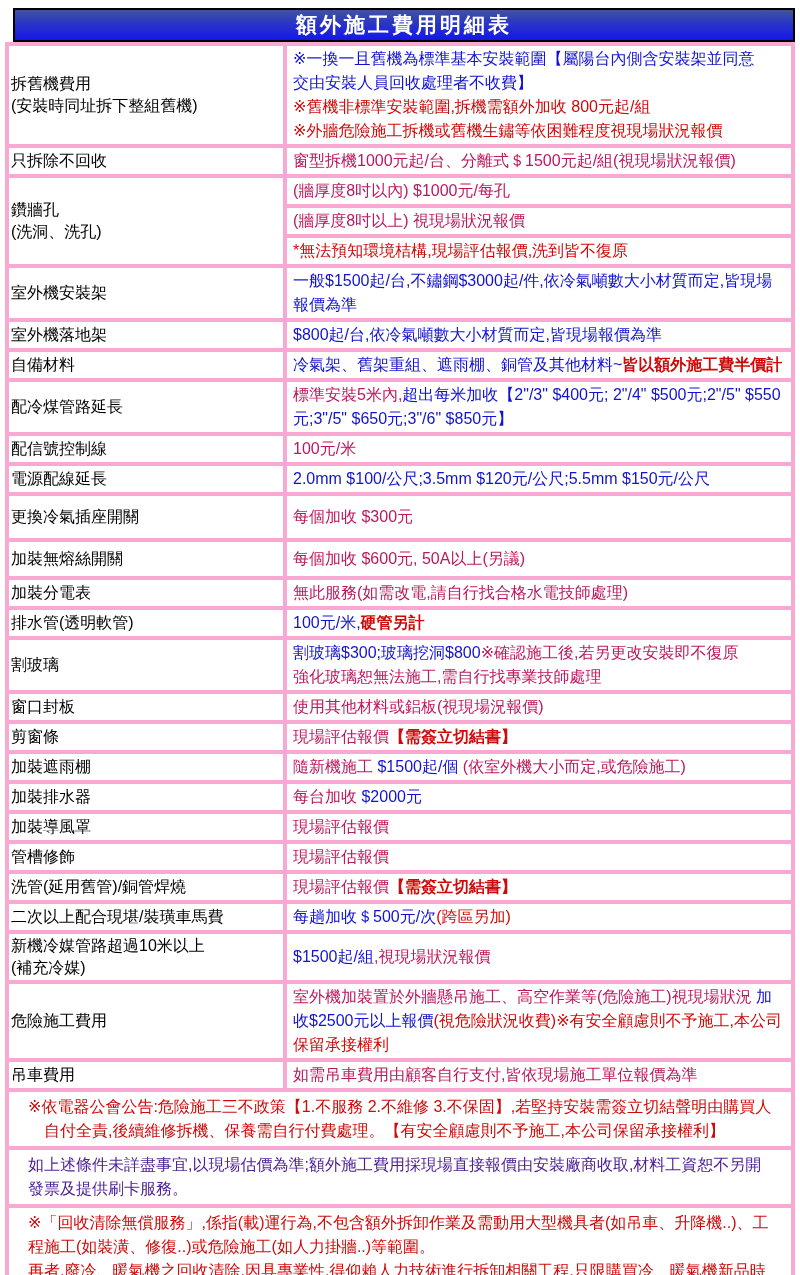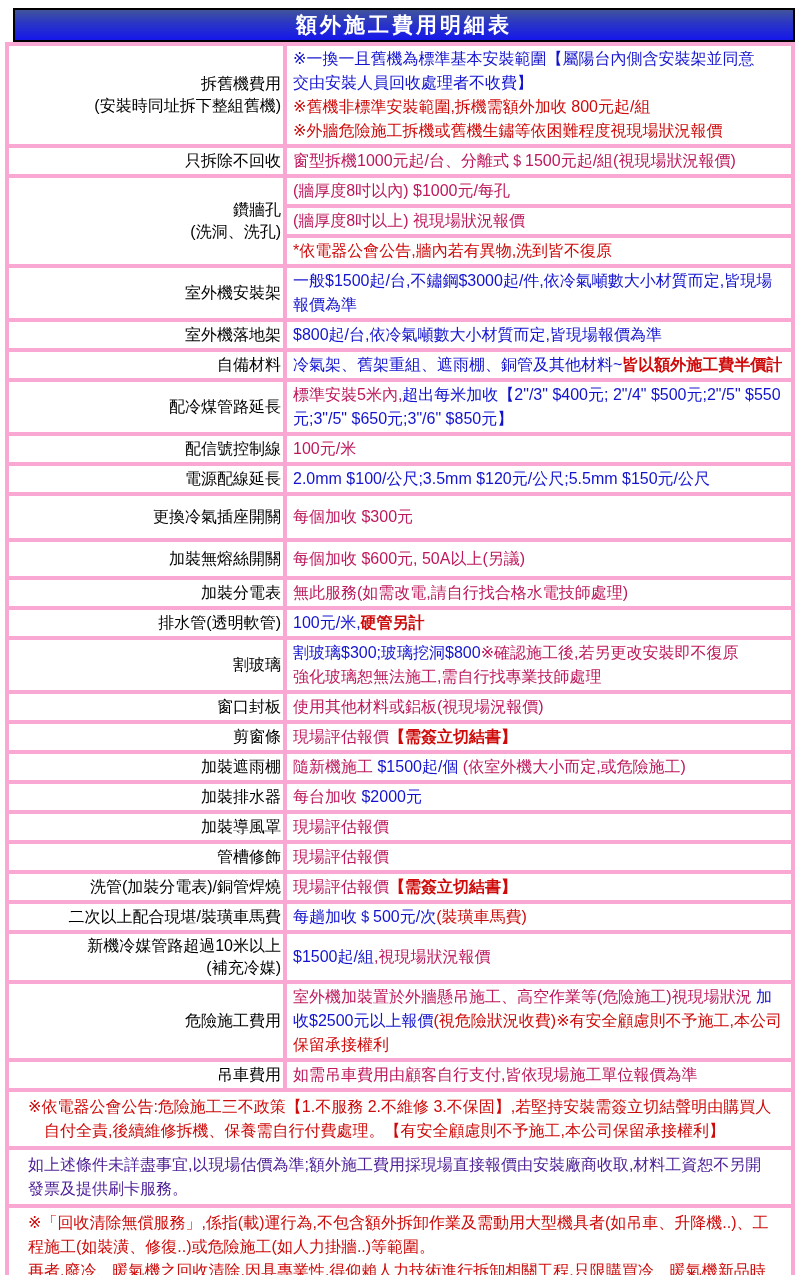--- a/index.html
+++ b/index.html
@@ -7,21 +7,21 @@
   .page{width:800px;min-height:1275px;box-sizing:border-box;padding:8px 5px 6px;}
   .title-bar{
     box-sizing:border-box;height:34px;border:2px solid #000;
     background:linear-gradient(180deg,#41549b 0%,#2a35c6 45%,#1517ea 100%);
     color:#fff;font-size:21px;font-weight:700;letter-spacing:3px;
     display:flex;align-items:center;justify-content:center;margin-left:8px;
   }
   table.fee{border-collapse:collapse;width:790px;table-layout:fixed;border:3px solid #000;}
   table.fee td{border:4px solid #f9a8d4;font-size:16px;box-sizing:border-box;}
   td.lbl{
-    text-align:right;vertical-align:middle;white-space:pre-line;
+    text-align:left;vertical-align:middle;white-space:pre-line;
     line-height:22px;color:#000;padding:1px 2px;
   }
   td.val{
     text-align:left;vertical-align:middle;white-space:pre-line;
     line-height:24px;padding:1px 6px;
   }
   td.notecell{white-space:pre-line;padding:3px 19px;line-height:24px;font-size:15.5px;vertical-align:middle;}
   .note-red{color:#cf0a0a;}
   .note-blue{color:#4c1d95;}
   .note-red-sm{font-size:13.5px;line-height:20px;color:#cf0a0a;}
@@ -64,21 +64,21 @@
       </tr>
       <tr style="height:30px">
         <td class="lbl" rowspan="3">鑽牆孔
 (洗洞、洗孔)</td>
         <td class="val"><span class="c-black">(牆厚度8吋以內) $1000元/每孔</span></td>
       </tr>
       <tr style="height:30px">
         <td class="val"><span class="c-black">(牆厚度8吋以上) 視現場狀況報價</span></td>
       </tr>
       <tr style="height:30px">
-        <td class="val"><span class="c-red">*依電器公會公告,牆內若有異物,洗到皆不復原</span></td>
+        <td class="val"><span class="c-red">*無法預知環境桔構,現場評估報價,洗到皆不復原</span></td>
       </tr>
       <tr style="height:47px">
         <td class="lbl">室外機安裝架</td>
         <td class="val"><span class="c-blue">一般$1500起/台,不鏽鋼$3000起/件,依冷氣噸數大小材質而定,皆現場報價為準</span></td>
       </tr>
       <tr style="height:26px">
         <td class="lbl">室外機落地架</td>
         <td class="val"><span class="c-blue">$800起/台,依冷氣噸數大小材質而定,皆現場報價為準</span></td>
       </tr>
       <tr style="height:29px">
@@ -136,26 +136,26 @@
       </tr>
       <tr style="height:28px">
         <td class="lbl">加裝導風罩</td>
         <td class="val"><span class="c-black">現場評估報價</span></td>
       </tr>
       <tr style="height:28px">
         <td class="lbl">管槽修飾</td>
         <td class="val"><span class="c-black">現場評估報價</span></td>
       </tr>
       <tr style="height:28px">
-        <td class="lbl">洗管(加裝分電表)/銅管焊燒</td>
+        <td class="lbl">洗管(延用舊管)/銅管焊燒</td>
         <td class="val"><span class="c-black">現場評估報價</span><span class="c-redb">【需簽立切結書】</span></td>
       </tr>
       <tr style="height:27px">
         <td class="lbl">二次以上配合現堪/裝璜車馬費</td>
-        <td class="val"><span class="c-blue">每趟加收＄500元/次</span><span class="c-red">(裝璜車馬費)</span></td>
+        <td class="val"><span class="c-blue">每趟加收＄500元/次</span><span class="c-red">(跨區另加)</span></td>
       </tr>
       <tr style="height:47px">
         <td class="lbl">新機冷媒管路超過10米以上
 (補充冷媒)</td>
         <td class="val"><span class="c-blue">$1500起/組</span><span class="c-black">,視現場狀況報價</span></td>
       </tr>
       <tr style="height:74px">
         <td class="lbl">危險施工費用</td>
         <td class="val"><span class="c-black">室外機加裝置於外牆懸吊施工、高空作業等(危險施工)視現場狀況 </span><span class="c-blue">加收$2500元以上報價</span><span class="c-red">(視危險狀況收費)※有安全顧慮則不予施工,本公司保留承接權利</span></td>
       </tr>

